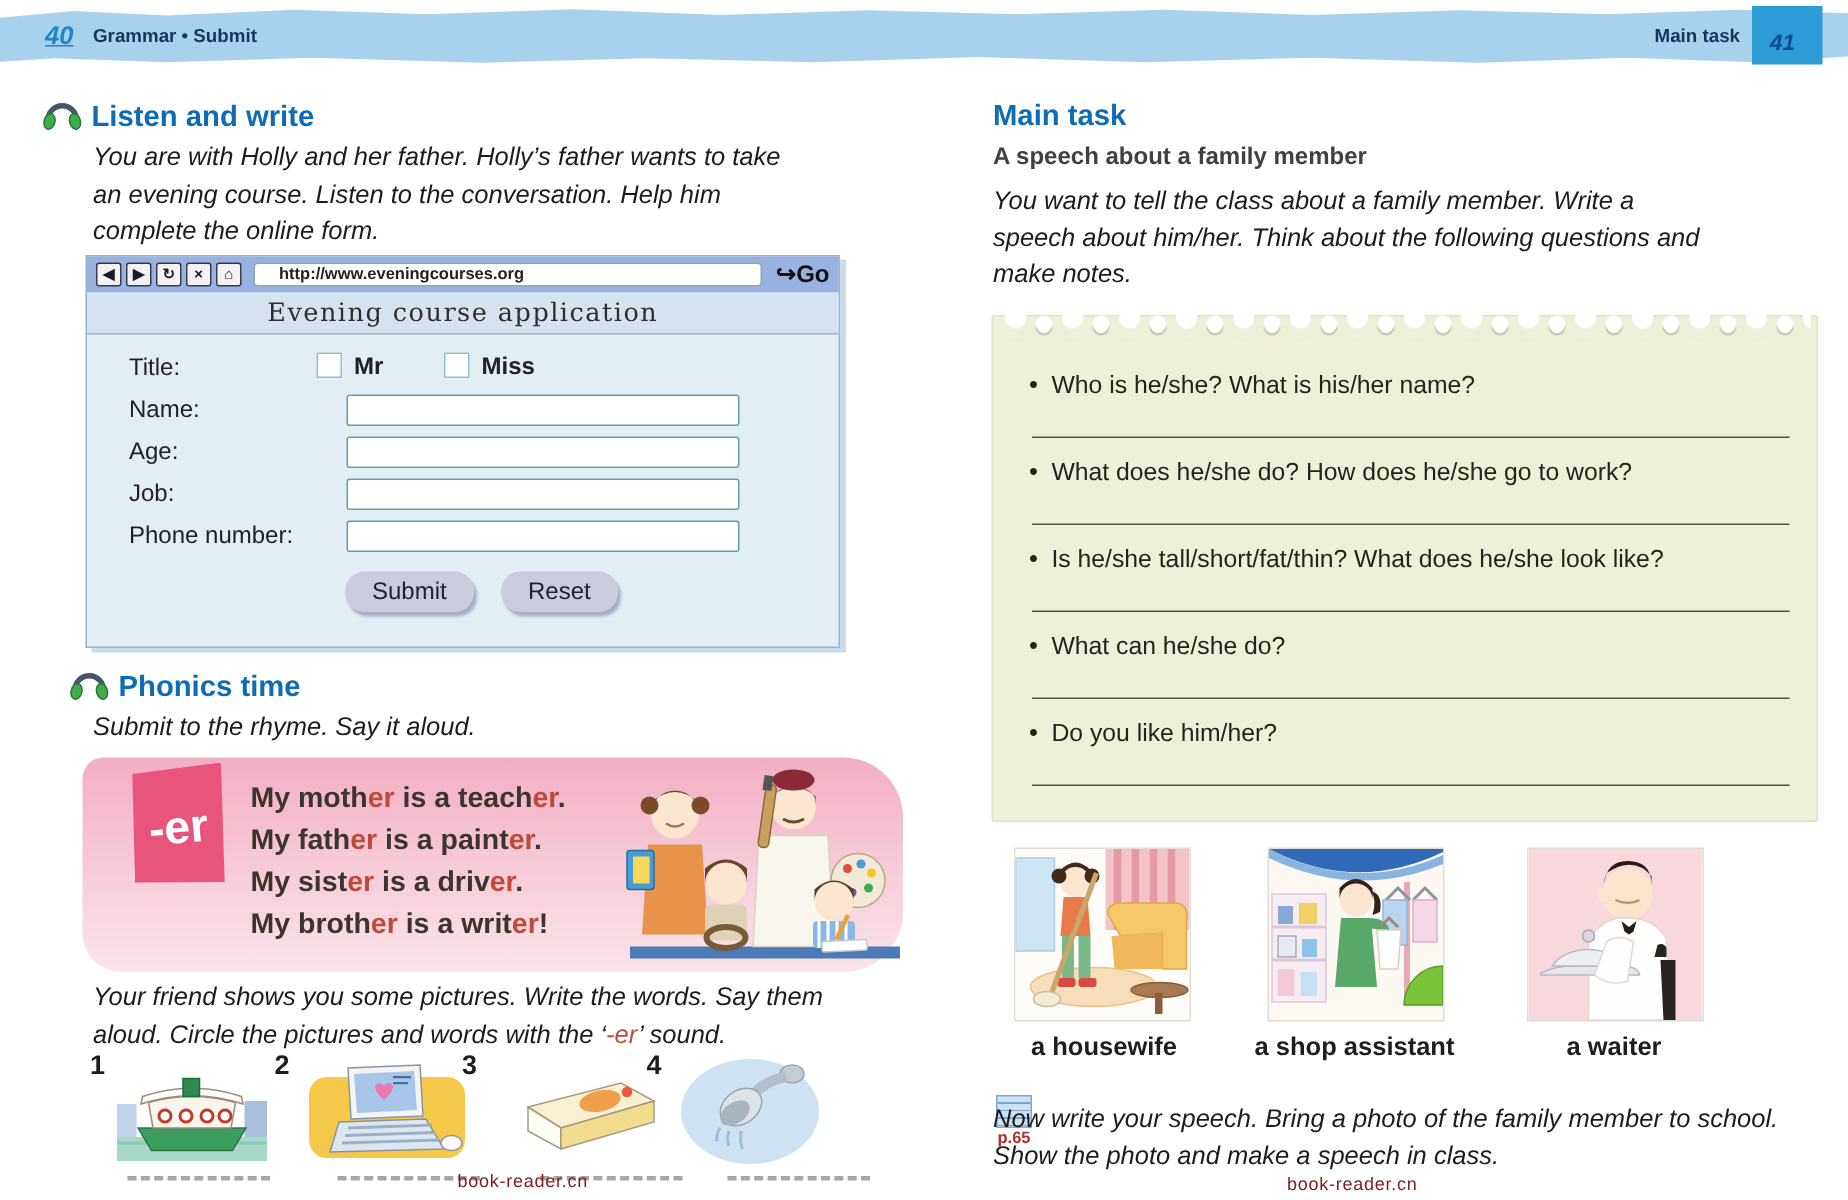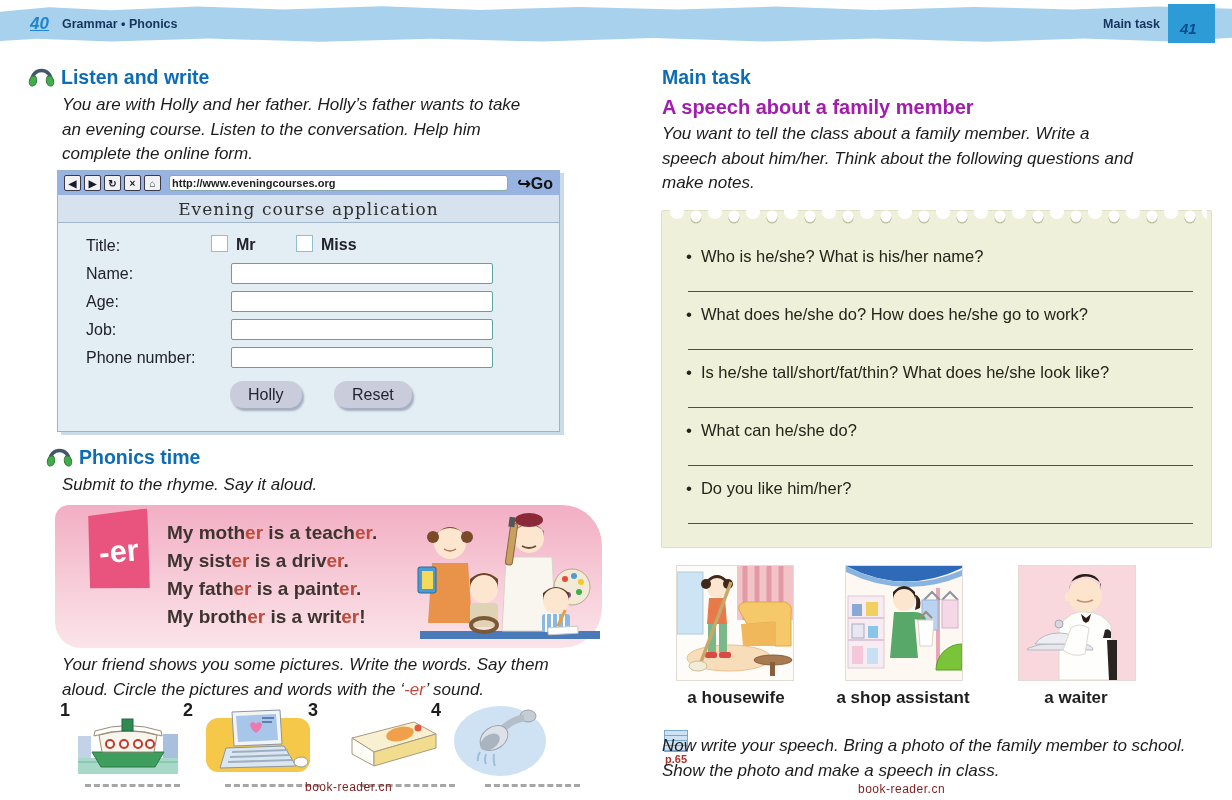--- a/index.html
+++ b/index.html
@@ -12,33 +12,33 @@
   .band { top:5px; left:0; width:1232px; height:38px; background:#a7d1ec;
           clip-path: polygon(0 18%,4% 6%,9% 14%,16% 4%,23% 12%,31% 3%,39% 13%,47% 5%,55% 12%,63% 4%,71% 13%,79% 5%,87% 12%,94% 4%,100% 10%,100% 86%,95% 96%,88% 88%,80% 97%,71% 88%,62% 96%,53% 87%,44% 96%,35% 89%,26% 97%,17% 88%,9% 96%,3% 89%,0 95%); }
   .pagenum-left  { top:14px; left:30px; color:#1f86c9; font-size:17px; font-weight:bold; font-style:italic;text-decoration:underline; }
   .section-left  { top:17px; left:62px; color:#15355e; font-size:12.5px; font-weight:bold; }
   .section-right { top:17px; left:1085px; width:75px; text-align:right; color:#15355e; font-size:12.5px; font-weight:bold; }
   .page-tab { top:4px; left:1168px; width:47px; height:39px; background:#2d9bd6; }
   .pagenum-right { position:absolute; bottom:6px; left:12px; color:#0b4c8c; font-size:15px; font-weight:bold; font-style:italic; }
 
   
   .h-blue { color:#0d6cb5; font-size:19.5px; font-weight:bold; }
-  .h-red  { color:#a21caf; font-size:20px; font-weight:bold;text-align:right; }
+  .h-red  { color:#404040; font-size:16px; font-weight:bold;text-align:right; }
   .intro  { font-style:italic; font-size:17px; color:#1c1c1c; line-height:24.5px; }
   .hp-ic  { display:inline-block; vertical-align:-4px; margin-right:6px; }
 
   
   .browser { top:170px; left:57px; width:503px; height:262px; background:#e2edf4;
              border:1px solid #9ab4d0; box-shadow:4px 3px 0 #cadcEA; }
   .toolbar { position:absolute; top:0; left:0; right:0; height:24px; background:#98b2e2;
              display:flex; align-items:center; padding:0 6px; gap:3px; }
   .tb-btn { width:17px; height:16px; background:#f2f2f2; border:1px solid #3a3a4a; border-radius:2px;
             font-size:10px; font-weight:bold; color:#1a1a2e; display:flex; align-items:center; justify-content:center; }
   .urlbox { flex:1; height:16px; background:#fff; border:1px solid #8aa; border-radius:3px; margin-left:5px;
-            font-size:11px; font-weight:bold; color:#222; padding:1px 2px; line-height:13px; }
+            font-size:11px; font-weight:bold; color:#222; padding:1px 16px; line-height:13px; }
   .gobox { font-size:16px; font-weight:bold; color:#111; margin-left:6px; white-space:nowrap; }
   .form-title-band { position:absolute; top:24px; left:0; right:0; height:28px; background:#d6e3ee;
                      border-bottom:1px solid #9fb6cc; text-align:center;
                      font-family:"DejaVu Serif", serif; font-size:17px; color:#2e2e2e; line-height:28px; letter-spacing:1px; }
   .frm-label { position:absolute; left:28px; font-size:16px; color:#21212b; }
   .cbx { position:absolute; width:17px; height:17px; background:#fff; border:1.5px solid #8cc0cc; }
   .cbx-lab { position:absolute; font-size:16px; font-weight:bold; color:#21212b; }
   .frm-input { position:absolute; left:173px; width:262px; height:21px; background:#fff;
                border:1px solid #5fa3a0; border-radius:2px; font-size:14px; padding:0 4px; }
   .pill-btn { position:absolute; height:27px; background:#cbccdb; border:none; border-radius:13px;
@@ -84,21 +84,21 @@
   .wb-ref .ref-label { font-size:11px; font-weight:bold; color:#b03028; margin-top:1px; }
   .closing { top:734px; left:662px; width:548px; }
 
   .watermark { position:absolute; font-size:12px; color:#7f1d1d; letter-spacing:.5px; }
 </style>
 </head>
 <body>
 
 <div class="abs band"></div>
 <div class="abs pagenum-left">40</div>
-<div class="abs section-left">Grammar • Phonics</div>
+<div class="abs section-left">Grammar • Submit</div>
 <div class="abs section-right">Main task</div>
 <div class="abs page-tab">
   <span class="pagenum-right">41</span>
 </div>
 
 <div class="abs" style="top:66px; left:28px;">
   <span class="hp-ic">
     <svg width="27" height="22" viewBox="0 0 27 22">
       <path d="M4 14 A9.5 9.5 0 0 1 23 14" fill="none" stroke="#44566a" stroke-width="3.6"></path>
       <ellipse cx="5" cy="15" rx="3.6" ry="5.2" fill="#3fae49" stroke="#2a7a34" transform="rotate(16 5 15)"></ellipse>
@@ -128,41 +128,41 @@
 
   <span class="frm-label" style="top:94px;">Name:</span>
   <input class="frm-input" style="top: 92px;" value="">
   <span class="frm-label" style="top:122px;">Age:</span>
   <input class="frm-input" style="top: 120px;" value="">
   <span class="frm-label" style="top:150px;">Job:</span>
   <input class="frm-input" style="top: 148px;" value="">
   <span class="frm-label" style="top:178px;">Phone number:</span>
   <input class="frm-input" style="top: 176px;" value="">
 
-  <button class="pill-btn" style="top:210px; left:172px;">Holly</button>
+  <button class="pill-btn" style="top:210px; left:172px;">Submit</button>
   <button class="pill-btn" style="top:210px; left:276px;">Reset</button>
 </div>
 
 <div class="abs" style="top:446px; left:46px;">
   <span class="hp-ic">
     <svg width="27" height="22" viewBox="0 0 27 22">
       <path d="M4 14 A9.5 9.5 0 0 1 23 14" fill="none" stroke="#44566a" stroke-width="3.6"></path>
       <ellipse cx="5" cy="15" rx="3.6" ry="5.2" fill="#3fae49" stroke="#2a7a34" transform="rotate(16 5 15)"></ellipse>
       <ellipse cx="22" cy="15" rx="3.6" ry="5.2" fill="#3fae49" stroke="#2a7a34" transform="rotate(-16 22 15)"></ellipse>
     </svg>
   </span><span class="h-blue">Phonics time</span>
 </div>
 <div class="abs intro" style="top:473px; left:62px; width:420px;">Submit to the rhyme. Say it aloud.</div>
 
 <div class="abs banner">
   <div class="er-badge">-er</div>
   <div class="rhyme">
     <div>My moth<span class="er-hl">er</span> is a teach<span class="er-hl">er</span>.</div>
+    <div>My fath<span class="er-hl">er</span> is a paint<span class="er-hl">er</span>.</div>
     <div>My sist<span class="er-hl">er</span> is a driv<span class="er-hl">er</span>.</div>
-    <div>My fath<span class="er-hl">er</span> is a paint<span class="er-hl">er</span>.</div>
     <div>My broth<span class="er-hl">er</span> is a writ<span class="er-hl">er</span>!</div>
   </div>
   <div style="position:absolute; right:2px; top:0;">
     <svg width="190" height="143" viewBox="0 0 190 143">
       <rect x="10" y="126" width="180" height="8" fill="#4a7ab8"></rect>
 
       <path d="M22 58 L58 58 L62 118 L18 118 Z" fill="#e8924a"></path>
       <circle cx="40" cy="38" r="16" fill="#fde6cf"></circle>
       <path d="M24 38 A16 16 0 0 1 56 38 L56 30 Q40 16 24 30 Z" fill="#7a4a2a"></path>
       <circle cx="23" cy="32" r="6" fill="#7a4a2a"></circle>

